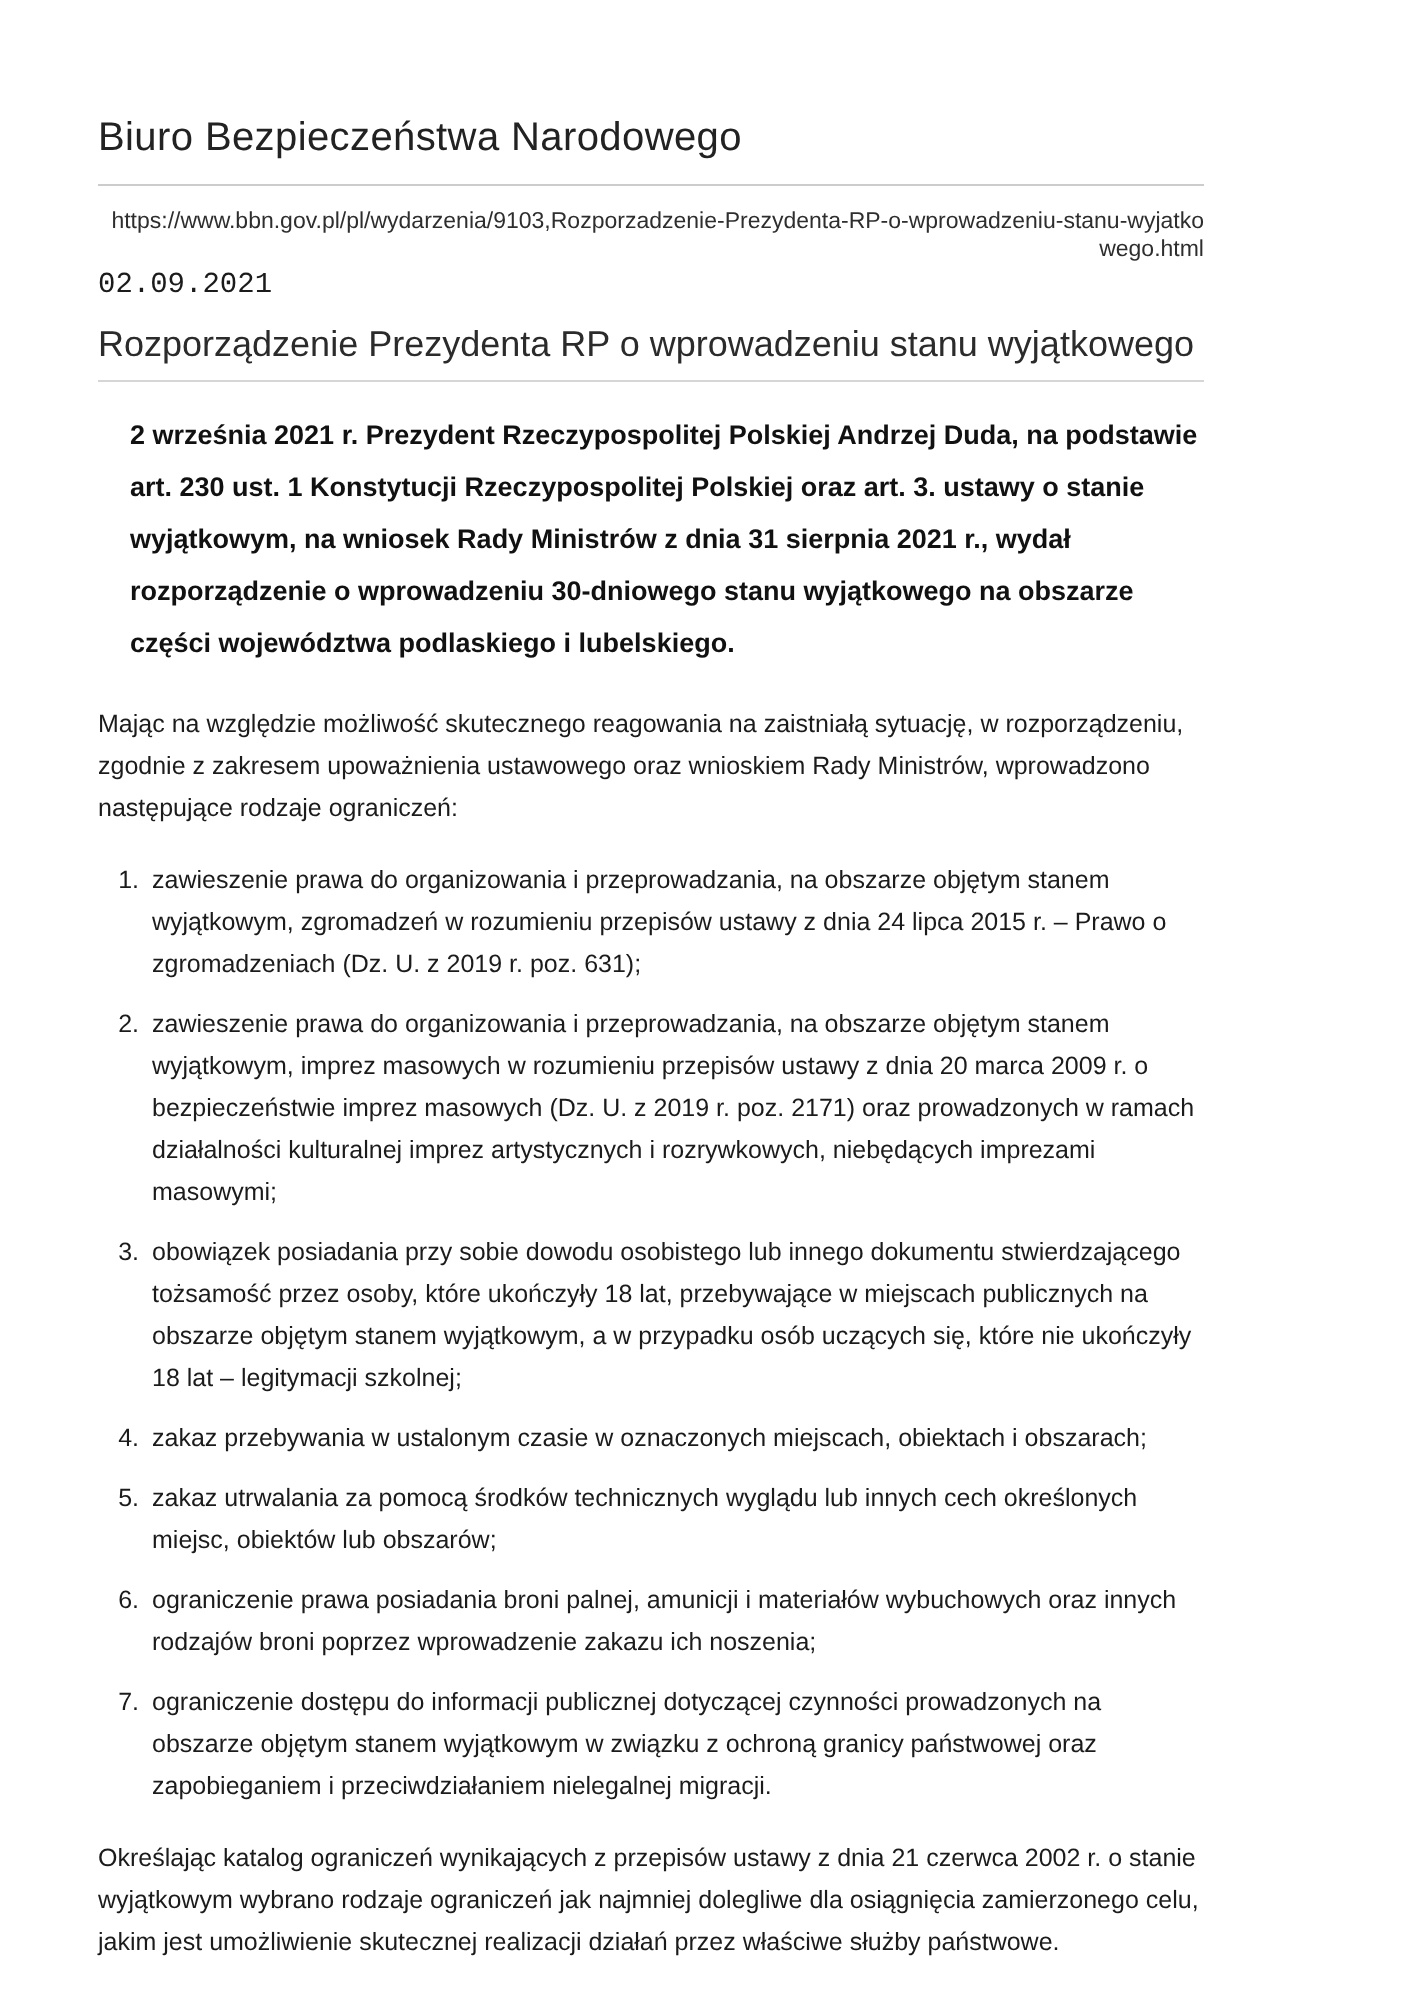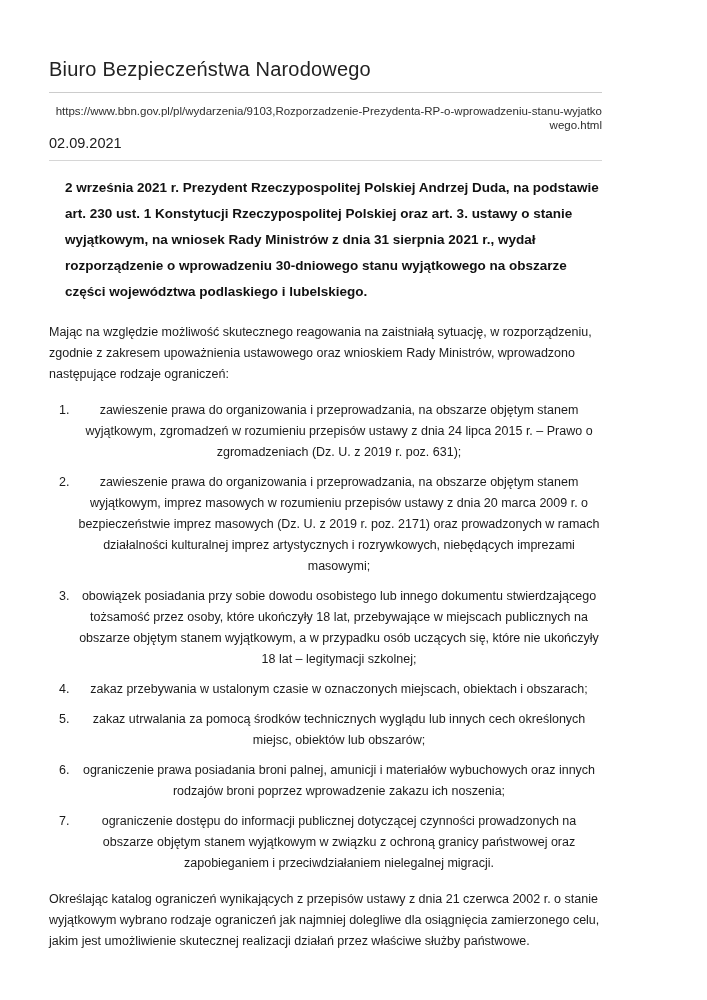--- a/index.html
+++ b/index.html
@@ -39,20 +39,21 @@
   .meta-timestamp {
     font-size: 11.5px;
     line-height: 15px;
     color: #2e2e2e;
   }
   .meta-date {
     font-size: 14.5px;
     line-height: 18px;
     color: #1b1b1b;
     margin-top: 2px;
+    font-family: Liberation Mono, monospace;
   }
   .article-title {
     font-size: 18px;
     font-weight: 400;
     color: #2b2b2b;
     margin: 10px 0 7px 0;
   }
   hr.rule-title {
     border: none;
     border-top: 1px solid #d6d6d6;
@@ -67,21 +68,20 @@
   }
   p.body-par {
     font-size: 12.5px;
     line-height: 21px;
     margin: 13px 0;
     color: #1b1b1b;
   }
   ol.restrictions {
     margin: 15px 0 15px 0;
     padding-left: 24px;
-    text-align: center;
   }
   ol.restrictions li {
     font-size: 12.5px;
     line-height: 21px;
     margin-bottom: 9px;
     padding-left: 3px;
     color: #1b1b1b;
   }
 </style>
 </head>
@@ -91,20 +91,21 @@
 
   <header>
     <h1 class="site-title">Biuro Bezpieczeństwa Narodowego</h1>
     <hr class="rule">
 
     <div class="meta">
       <div class="meta-url">https://www.bbn.gov.pl/pl/wydarzenia/9103,Rozporzadzenie-Prezydenta-RP-o-wprowadzeniu-stanu-wyjatkowego.html</div>
       <div class="meta-date">02.09.2021</div>
     </div>
 
+    <h2 class="article-title">Rozporządzenie Prezydenta RP o wprowadzeniu stanu wyjątkowego</h2>
     <hr class="rule-title">
   </header>
 
   <main>
     <p class="lead">2 września 2021 r. Prezydent Rzeczypospolitej Polskiej Andrzej Duda, na podstawie art. 230 ust. 1 Konstytucji Rzeczypospolitej Polskiej oraz art. 3. ustawy o stanie wyjątkowym, na wniosek Rady Ministrów z dnia 31 sierpnia 2021 r., wydał rozporządzenie o wprowadzeniu 30-dniowego stanu wyjątkowego na obszarze części województwa podlaskiego i lubelskiego.</p>
 
 
     <p class="body-par">Mając na względzie możliwość skutecznego reagowania na zaistniałą sytuację, w rozporządzeniu, zgodnie z zakresem upoważnienia ustawowego oraz wnioskiem Rady Ministrów, wprowadzono następujące rodzaje ograniczeń:</p>
 
     <ol class="restrictions">

